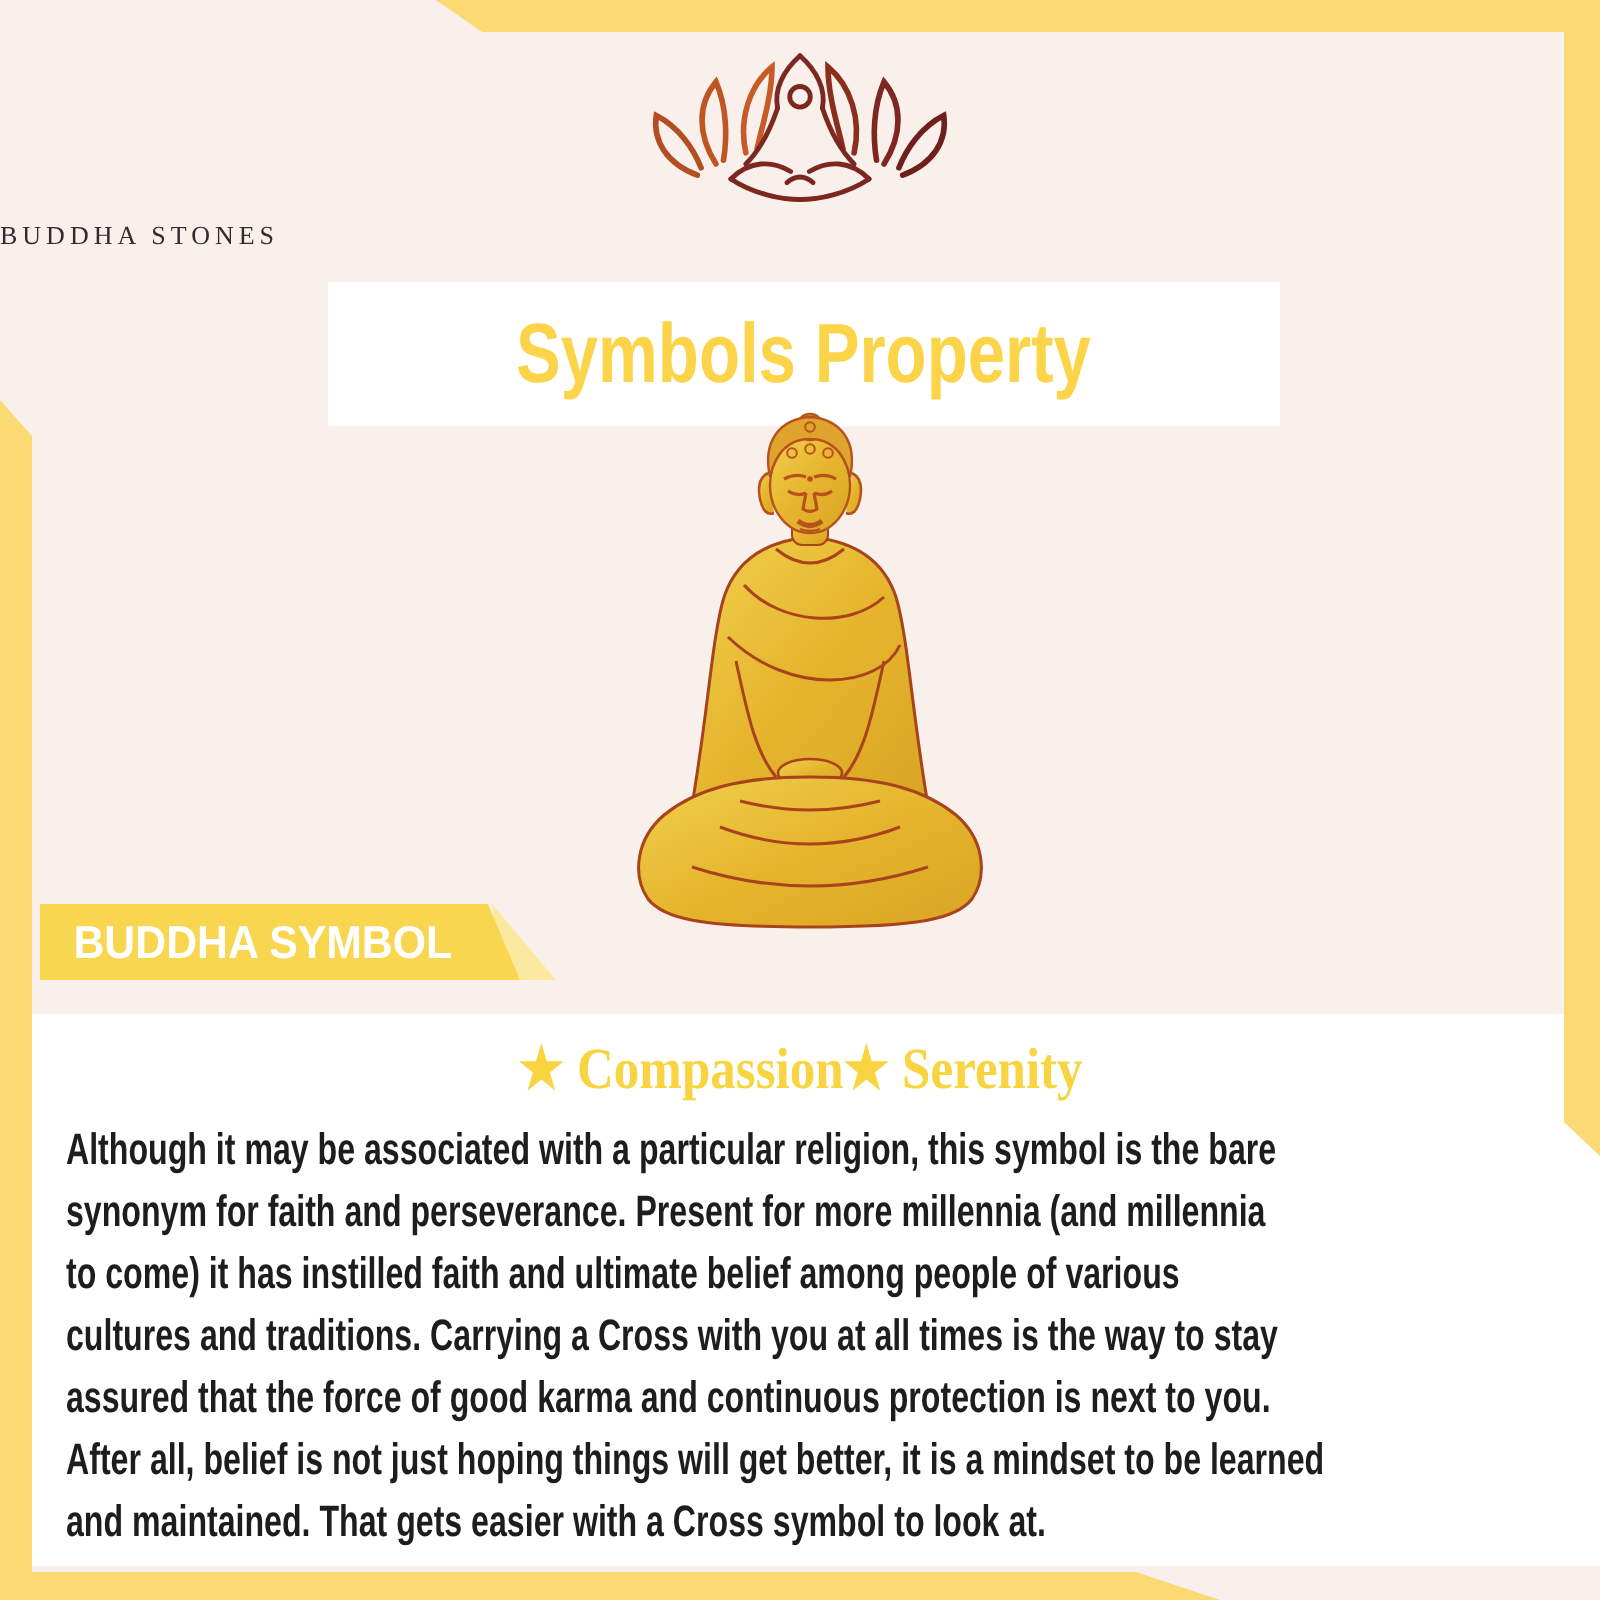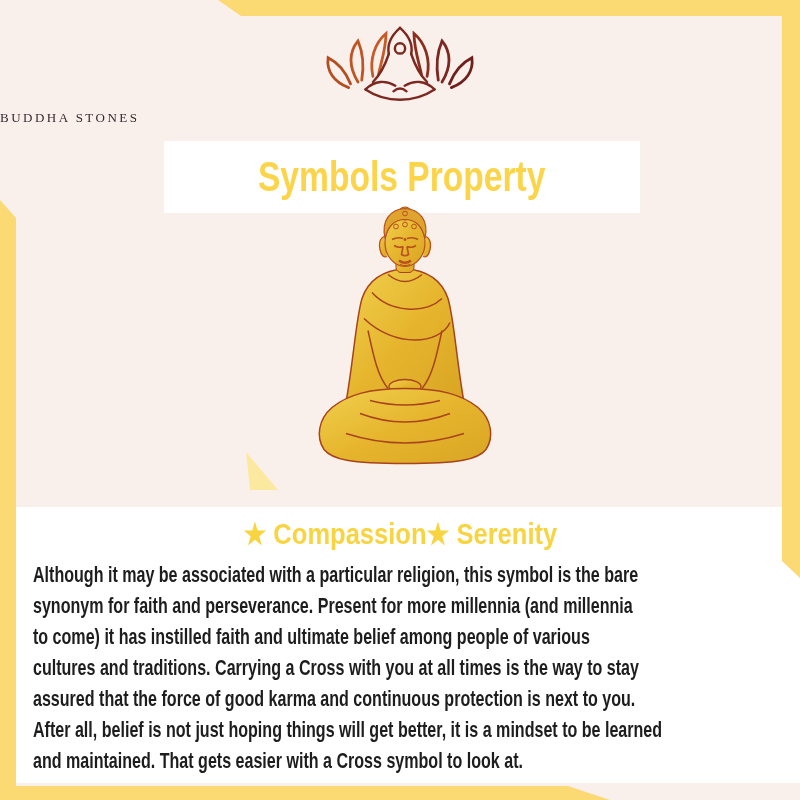--- a/index.html
+++ b/index.html
@@ -74,20 +74,21 @@
     padding-left: 18px; line-height: 38px;
     font-size: 23px; font-weight: 700; color: #ffffff;
     transform: scaleX(0.93); transform-origin: left center;
     white-space: nowrap;
   }
 
   
   .traits-line {
     position: absolute; z-index: 3; left: 0; top: 517px; width: 800px;
     text-align: center;
+    font-family: Liberation Serif, serif;
   }
   .traits-line .traits-text {
     display: inline-block;
     font-size: 29px; font-weight: 700;
     color: var(--trait-yellow, #F8D441);
     transform: scaleX(0.88);
     white-space: nowrap;
   }
   .paragraph {
     position: absolute; z-index: 3; left: 33px; top: 559px; width: 760px;
@@ -190,20 +191,23 @@
         <path d="M97,40 q5,2 9,-1"></path>
         <path d="M93,40 l-1.5,8 q3.5,2.5 7,0 l-1.5,-8"></path>
       </g>
       <circle cx="95" cy="33" r="1.4" fill="#B8511E"></circle>
       <path d="M89,54 q6,4.5 12,0" fill="none" stroke="#B8511E" stroke-width="2.6"></path>
       <path d="M90,58 q5,2 10,0" fill="none" stroke="#B8511E" stroke-width="1.2"></path>
     </svg>
   </div>
 
   <div class="ribbon-fold"></div>
+  <div class="ribbon">
+    <span class="ribbon-label">BUDDHA SYMBOL</span>
+  </div>
 
   <div class="content-panel"></div>
 
   <div class="traits-line">
     <span class="traits-text">★ Compassion★ Serenity</span>
   </div>
 
   <div class="paragraph">
     <div class="para-line">Although it may be associated with a particular religion, this symbol is the bare</div>
     <div class="para-line">synonym for faith and perseverance. Present for more millennia (and millennia</div>

